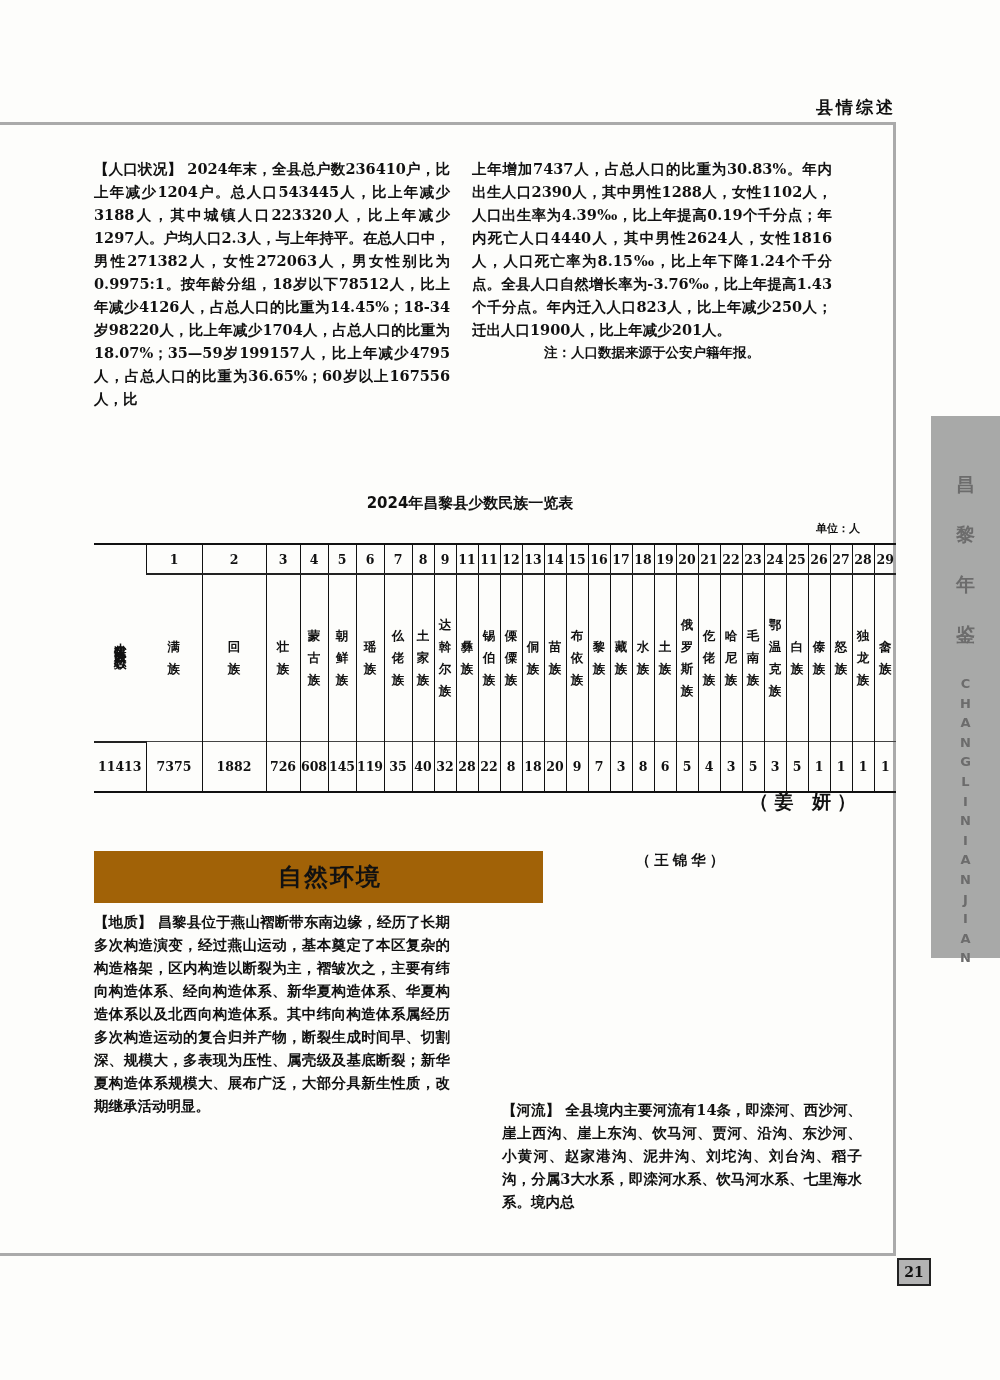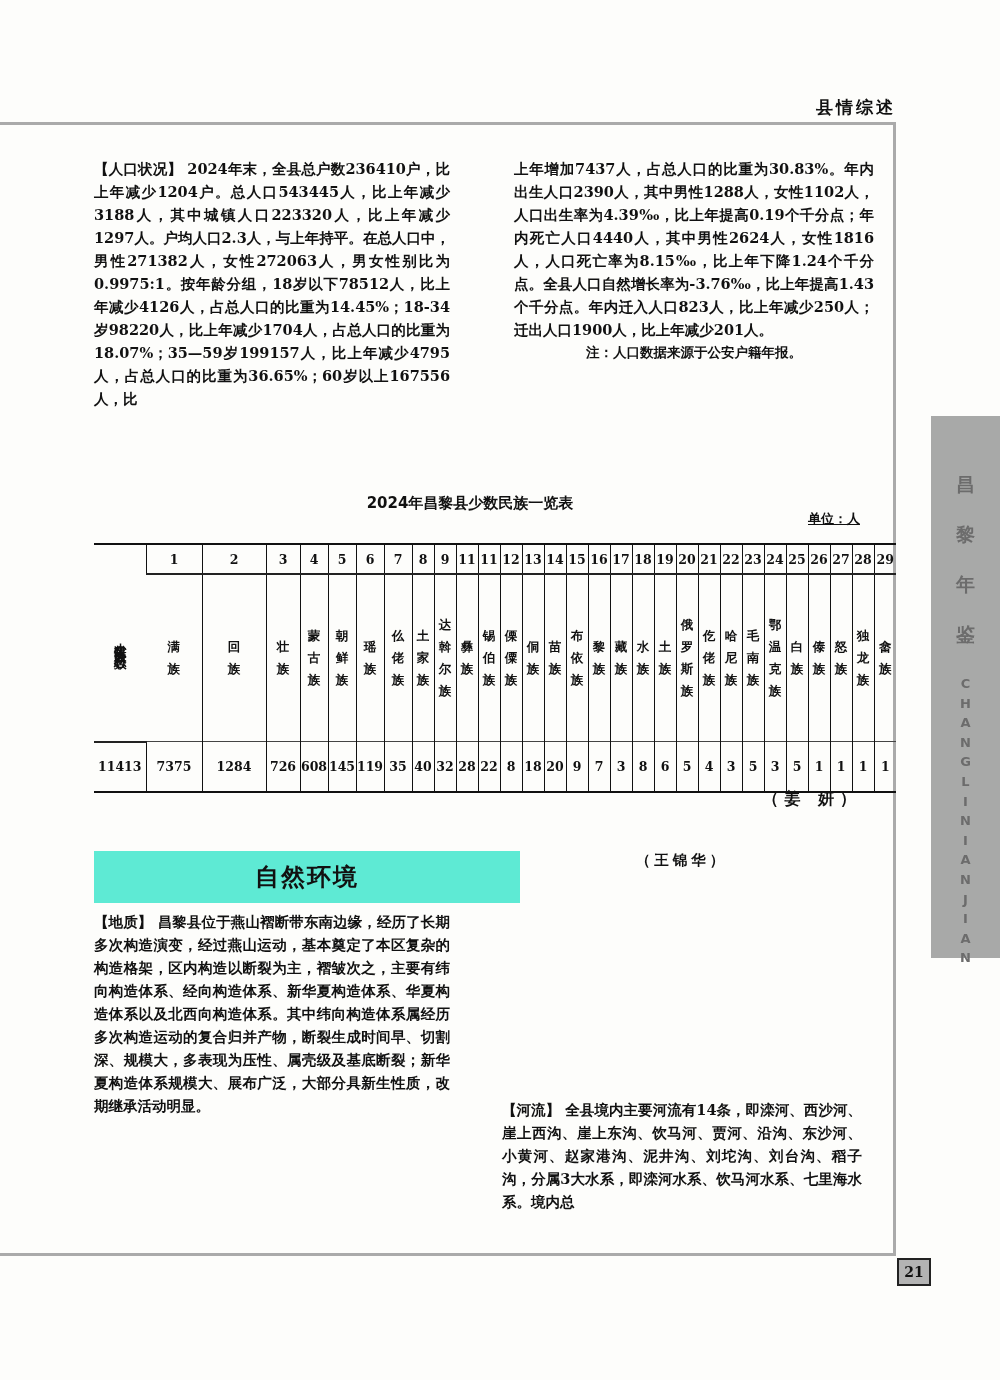--- a/index.html
+++ b/index.html
@@ -11,44 +11,44 @@
     position:absolute; left:0; top:122px; width:896px; height:1134px;
     border-top:3px solid #aaa; border-right:3px solid #aaa; border-bottom:3px solid #aaa;
     box-sizing:border-box;
   }
   .running-head {
     position:absolute; right:104px; top:96px; font-size:17px; font-weight:bold; letter-spacing:3px;
   }
   .col { position:absolute; font-size:14.5px; line-height:23px; font-weight:bold; text-align:justify; }
   .col p { margin:0; }
   .left-col { left:94px; top:157px; width:356px; }
-  .right-col { left:514px; top:157px; width:360px; }
+  .right-col { left:472px; top:157px; width:360px; }
   .note { text-align:center; font-size:13.5px; }
   .table-title {
     position:absolute; left:0; width:1000px; text-align:center; top:494px;
     font-family:"DejaVu Sans", sans-serif; font-weight:bold; font-size:15px; padding-right:60px; box-sizing:border-box;
   }
-  .unit { position:absolute; right:140px; top:510px; font-size:13px; font-weight:bold;text-decoration:underline; }
+  .unit { position:absolute; right:140px; top:521px; font-size:11px; font-weight:bold; }
   table.eth {
     position:absolute; left:94px; top:543px; width:767px; border-collapse:collapse;
     font-size:12.5px; font-weight:bold; table-layout:fixed;
   }
   table.eth td { border-left:1.5px solid #111; text-align:center; padding:0; }
   table.eth td:first-child { border-left:none; }
   table.eth tr.idx td { height:28px; border-bottom:2px solid #222; }
   table.eth tr.names td { height:166px; vertical-align:middle; line-height:22px; }
   table.eth tr.vals td { height:48px; border-top:1px solid #444; }
   table.eth { border-top:2.5px solid #111; border-bottom:2.5px solid #111; }
   .vert { writing-mode:vertical-rl; text-orientation:upright; letter-spacing:2px; display:inline-block; }
   .stack span { display:block; }
-  .author-1 { position:absolute; right:138px; top:789px; font-size:16px; font-weight:bold; letter-spacing:6px;margin-left:44px; }
+  .author-1 { position:absolute; right:138px; top:789px; font-size:19px; font-weight:bold; letter-spacing:6px;margin-left:44px; }
   .section-box {
-    position:absolute; left:94px; top:851px; width:426px; height:52px; background:#5eead4;
+    position:absolute; left:94px; top:851px; width:426px; height:52px; background:#a16207;
     display:flex; align-items:center; justify-content:center; font-family:"DejaVu Sans", sans-serif;
-    font-size:24px; font-weight:bold; letter-spacing:2px;
+    font-size:24px; font-weight:bold; letter-spacing:2px;padding-left:23px;
   }
   .left-col2 { left:94px; top:910px; width:356px; }
   .right-col2 { left:502px; top:848px; width:360px; }
   .author-2 { text-align:center; letter-spacing:4px; }
   .right-col3 { left:502px; top:1098px; width:360px; }
   .gap { height:24px; }
   .side-tab {
     position:absolute; left:931px; top:416px; width:69px; height:542px; background:#a8a9a8;
   }
   .side-cn { position:absolute; left:0; width:69px; text-align:center; color:#6c6c6c; font-size:19px; font-weight:bold; }
@@ -337,21 +337,21 @@
         <td>
           <div class="stack">
             <span>畲</span>
             <span>族</span>
           </div>
         </td>
       </tr>
   <tr class="vals" id="row-vals">
     <td>11413</td>
   <td>7375</td>
-        <td>1284</td>
+        <td>1882</td>
         <td>726</td>
         <td>608</td>
         <td>145</td>
         <td>119</td>
         <td>35</td>
         <td>40</td>
         <td>32</td>
         <td>28</td>
         <td>22</td>
         <td>8</td>

